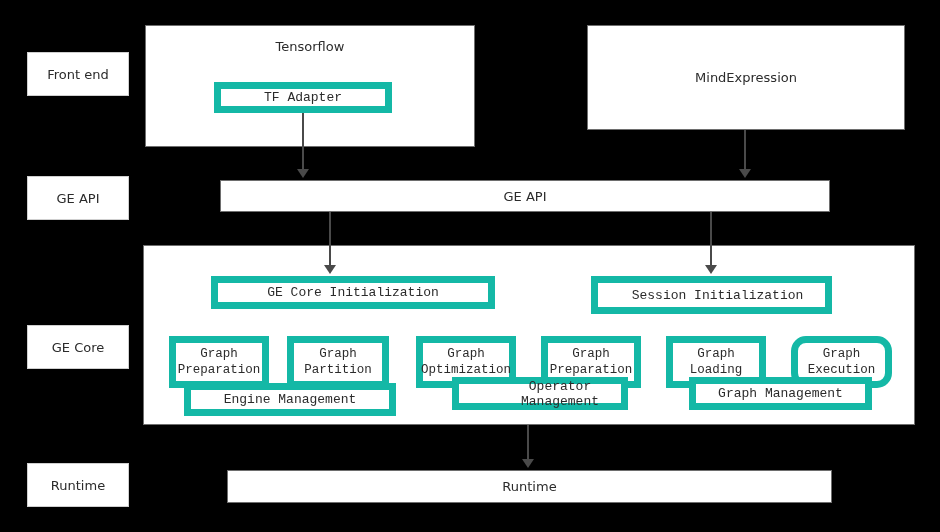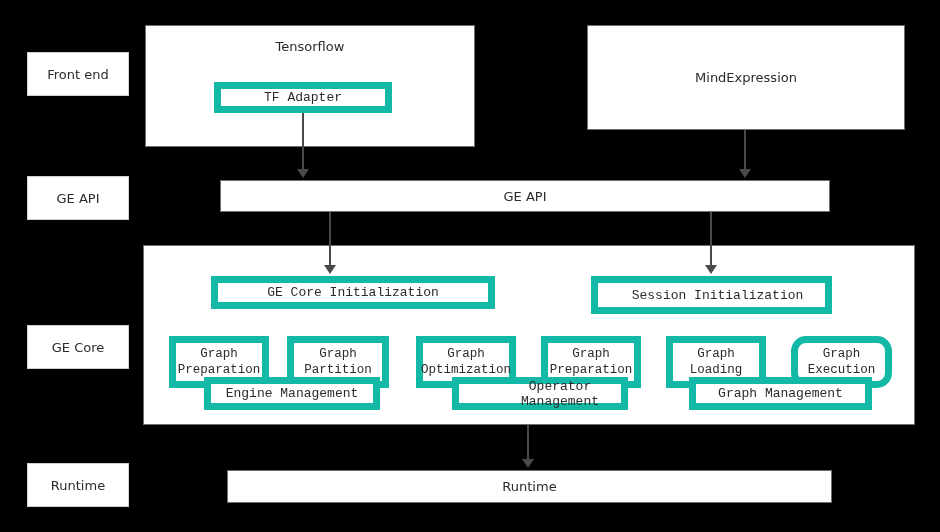--- a/index.html
+++ b/index.html
@@ -55,21 +55,21 @@
   .init-left  { left: 67px;  top: 30px; width: 284px; height: 33px; }
   .init-right { left: 447px; top: 30px; width: 241px; height: 38px; padding-left: 12px; }
   .module { top: 90px; height: 52px; font-size: 12.5px; line-height: 1.3; padding: 8px 4px; }
   .m0 { left: 25px;  width: 100px; }
   .m1 { left: 143px; width: 102px; }
   .m2 { left: 272px; width: 100px; }
   .m3 { left: 397px; width: 100px; }
   .m4 { left: 522px; width: 100px; }
   .m5 { left: 647px; width: 101px; border-radius: 15px; }
   .mgmt { top: 131px; height: 33px; }
-  .g0 { left: 60px;  width: 176px; }
+  .g0 { left: 40px;  width: 212px; margin-top: 6px; }
   .g1 { left: 308px; width: 176px; padding-left: 40px; }
   .g2 { left: 545px; width: 183px; }
   .runtime-bar { left: 227px; top: 470px; width: 605px; height: 33px; border: 1px solid #6e6e6e; }
 
   .arrow {
     position: absolute;
     width: 12px;
   }
   .arrow .shaft {
     position: absolute;

